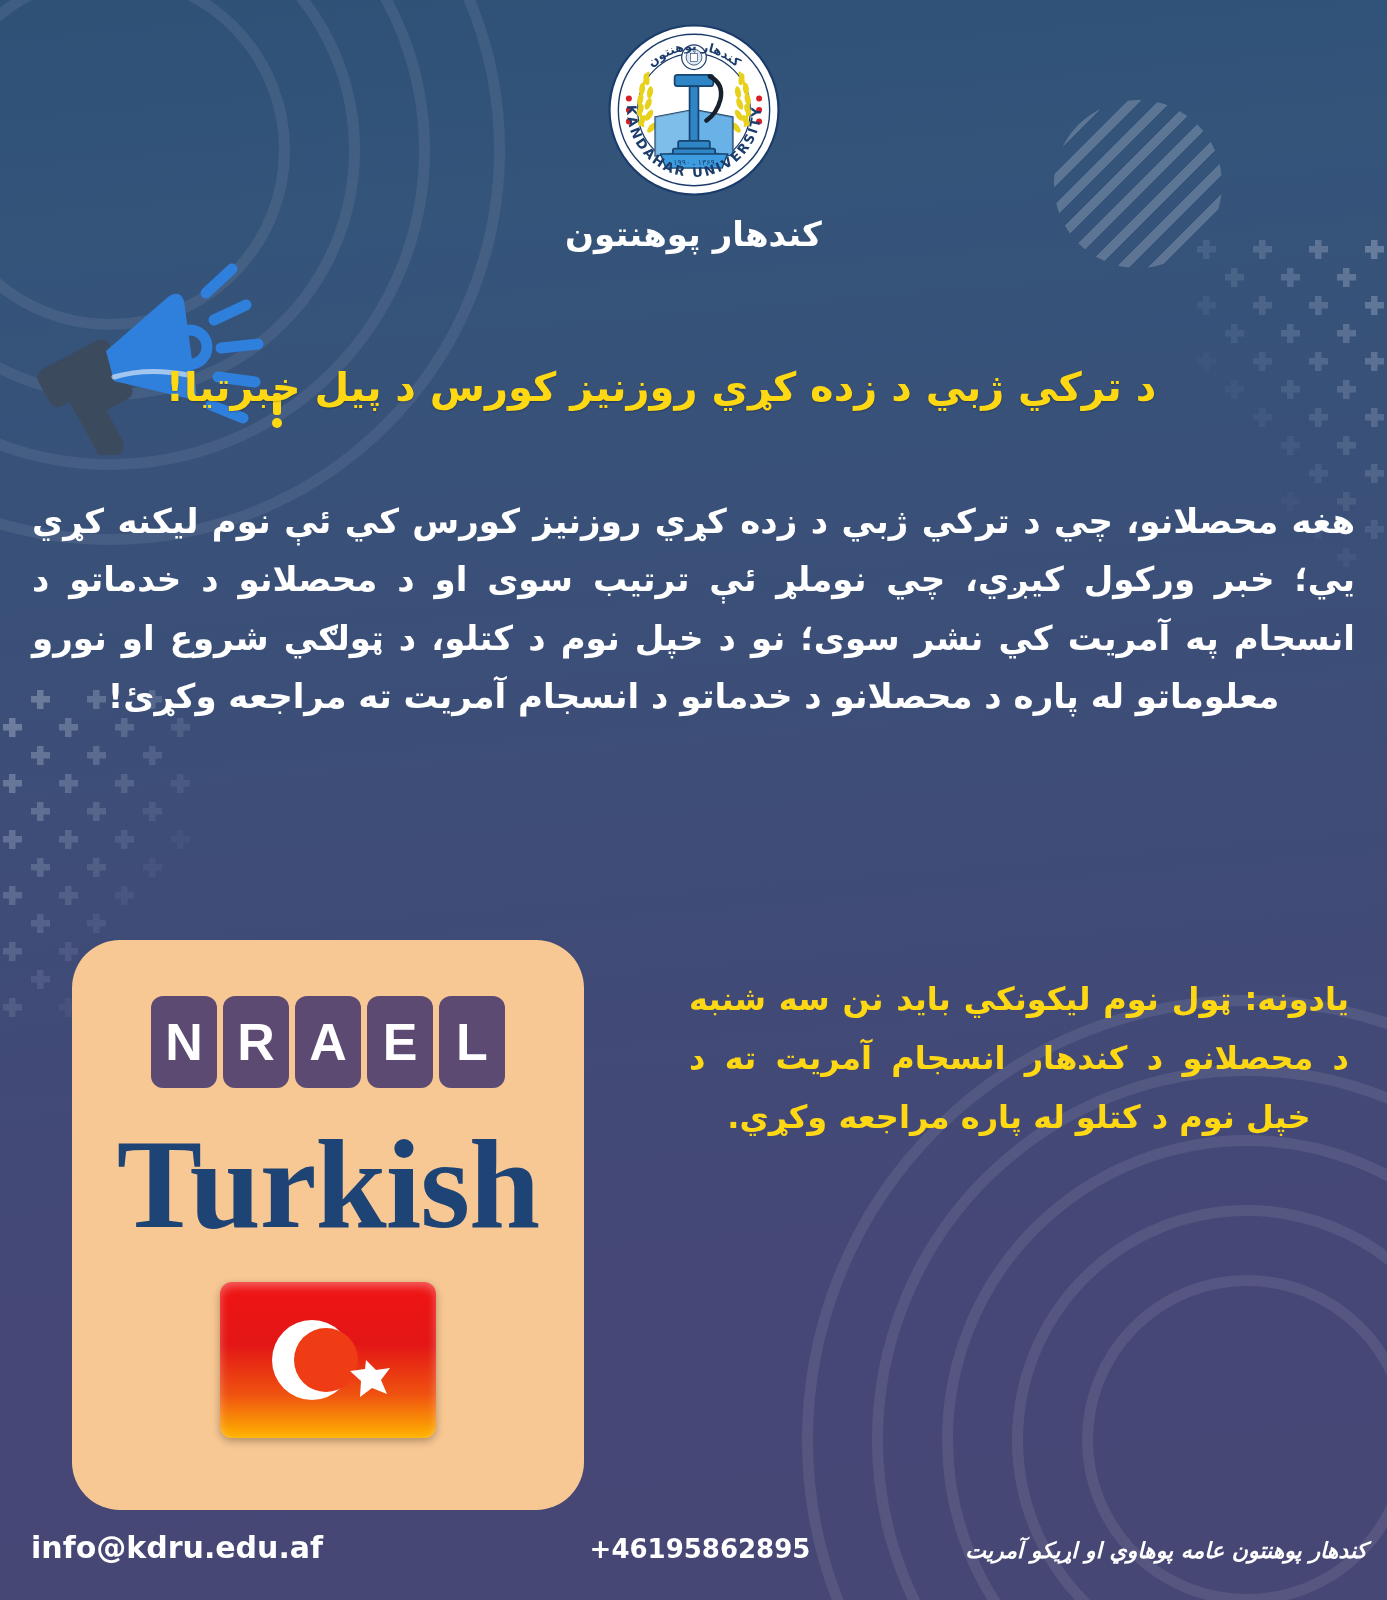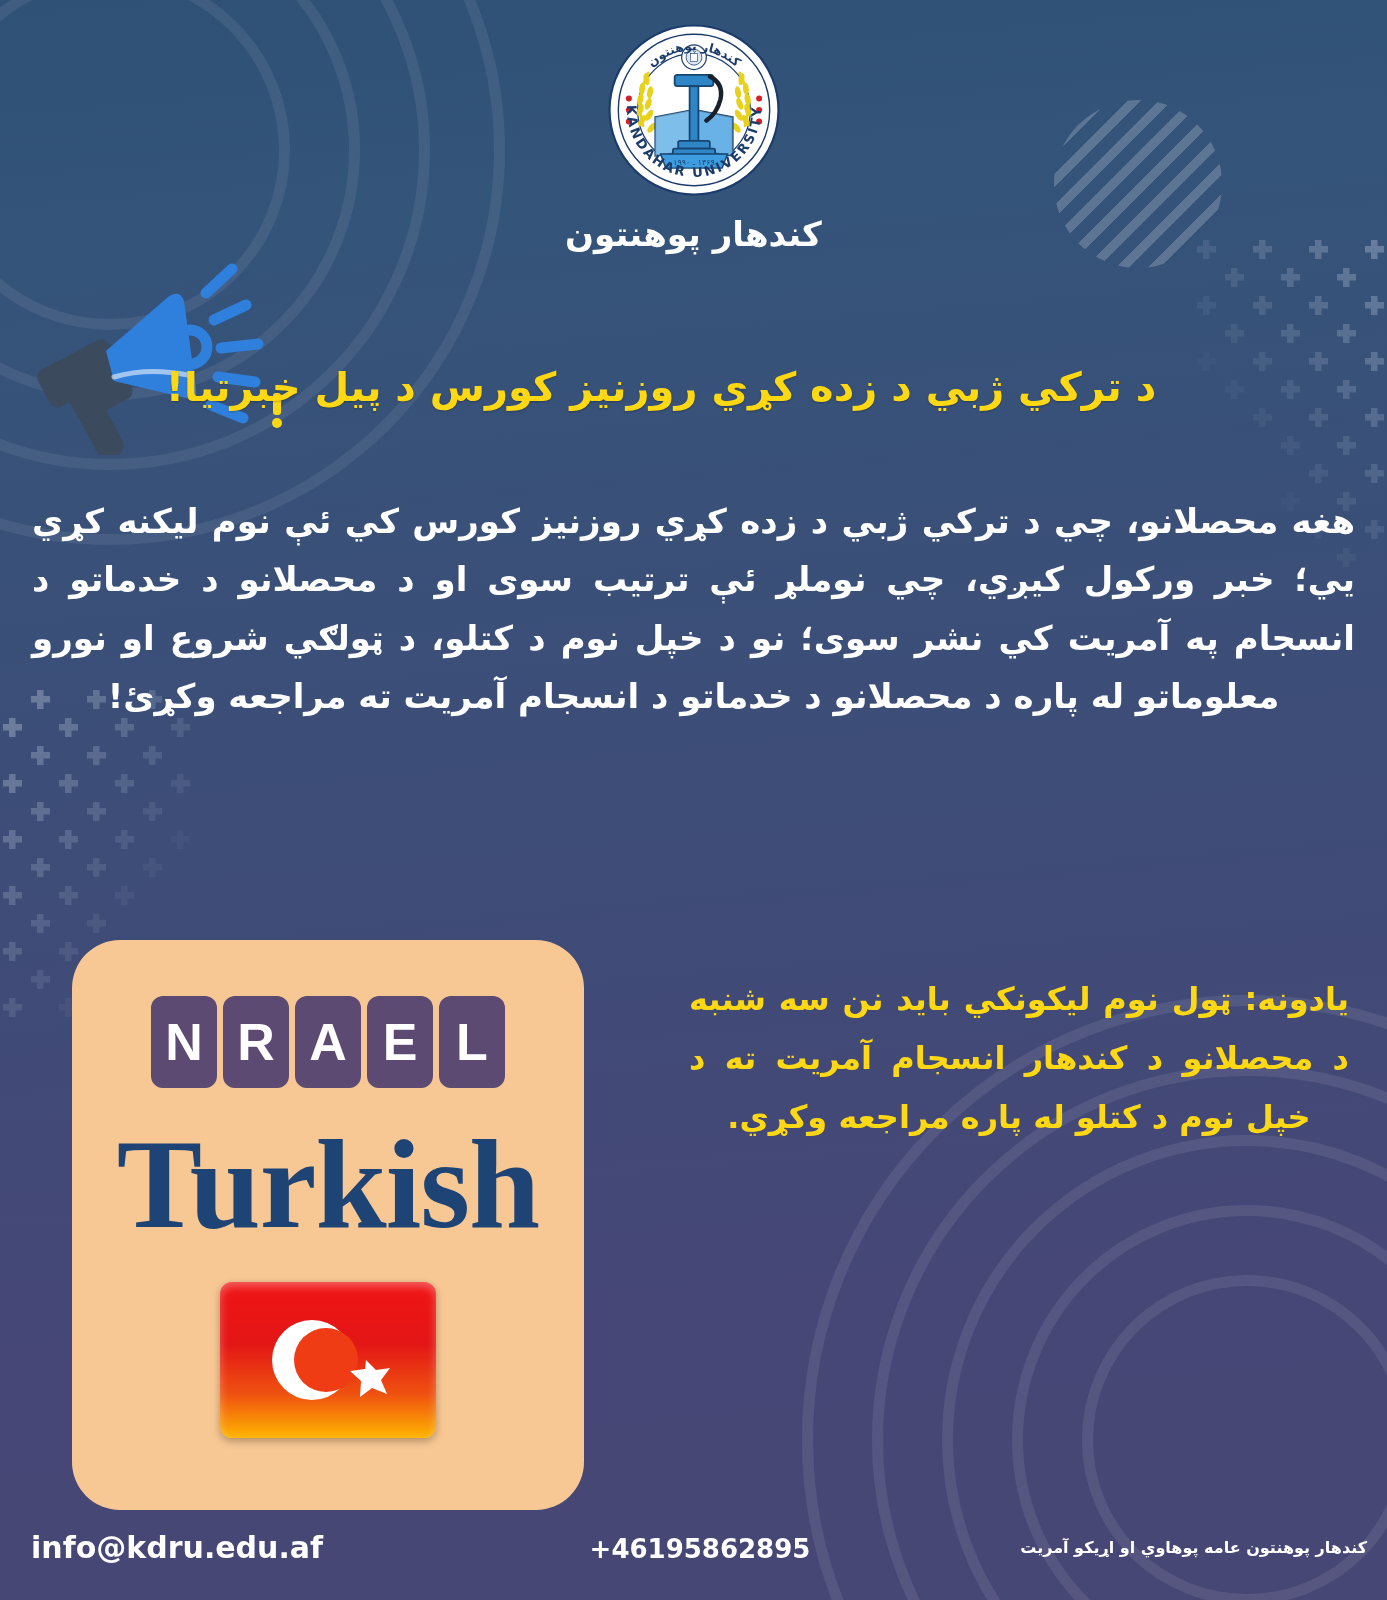--- a/index.html
+++ b/index.html
@@ -203,22 +203,23 @@
     direction:ltr;
   }
   .footer-phone {
     position:absolute; left:0; right:0; top:4px;
     text-align:center;
     color:#ffffff; font-size:26px; font-weight:bold;
     direction:ltr;
   }
   .footer-dept {
     position:absolute; right:20px; top:8px;
-    color:#ffffff; font-size:16px; font-weight:bold;
+    color:#ffffff; font-size:22px; font-weight:bold;
     direction:rtl;
+    font-style:italic;
   }
 </style>
 </head>
 <body>
 
 <div id="poster">
 
   <div class="bg-layer">
 
     <div class="arc-tl">

